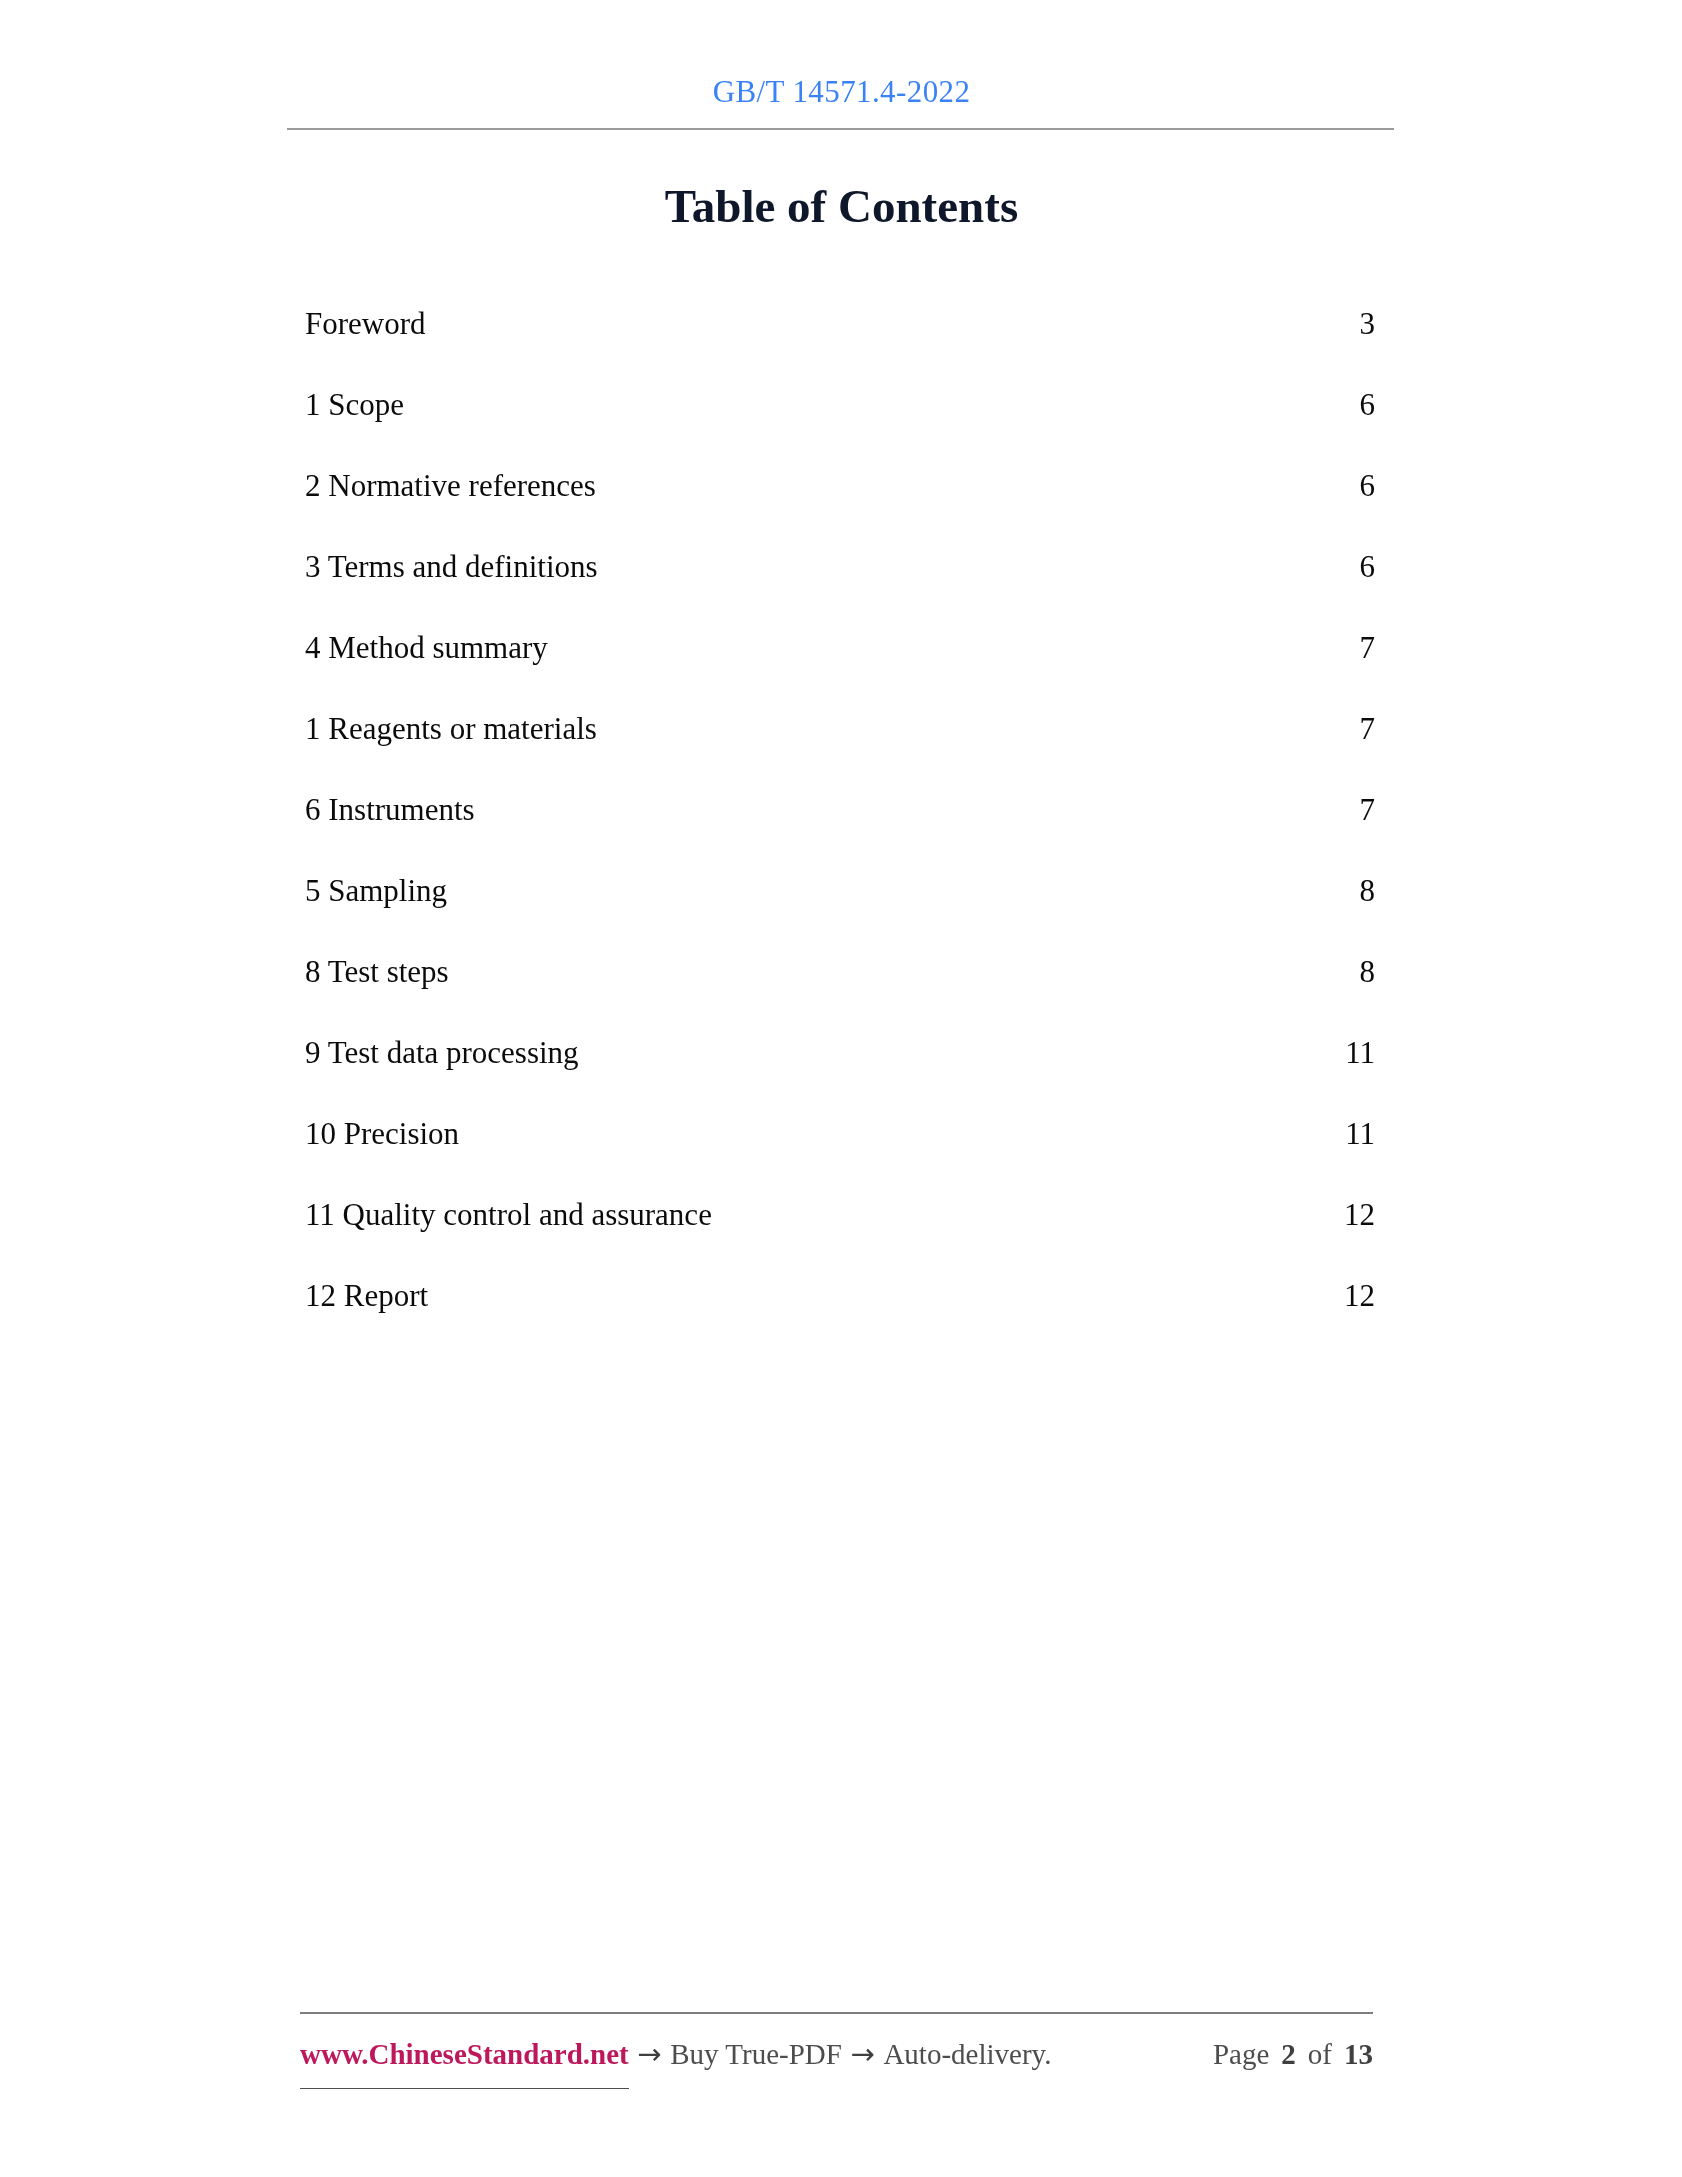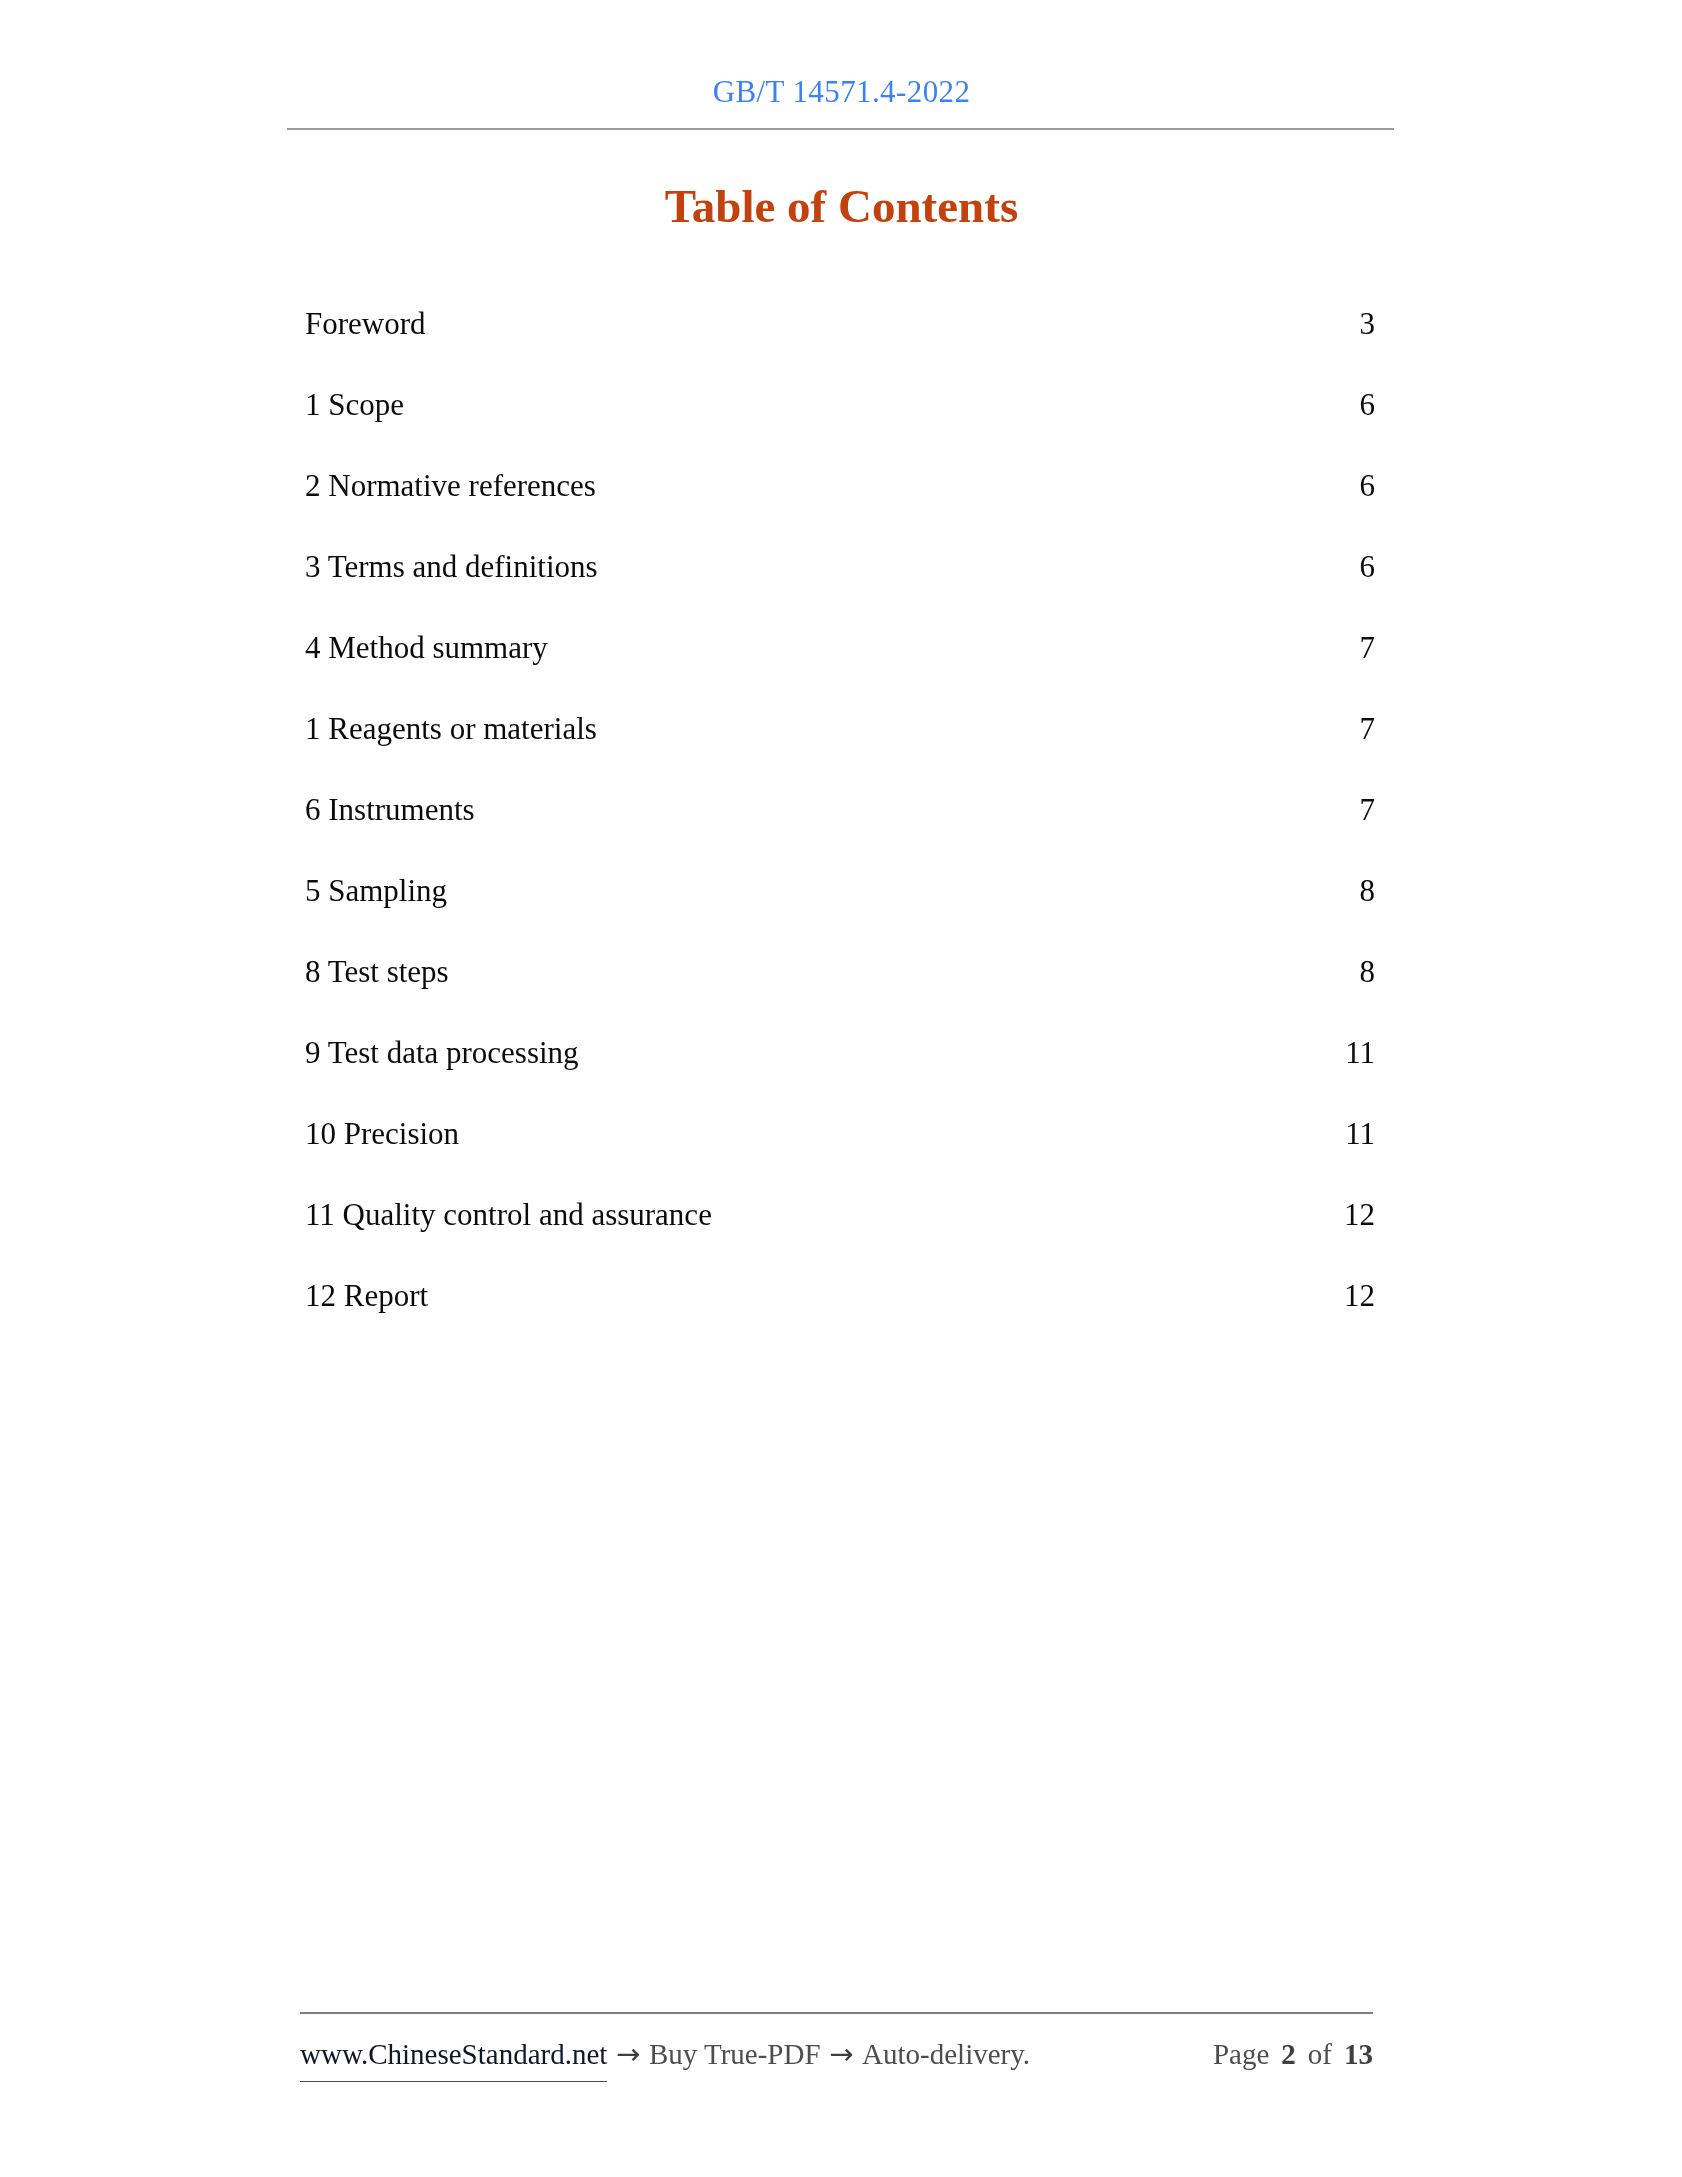--- a/index.html
+++ b/index.html
@@ -40,21 +40,21 @@
   
   .page-title {
     position: absolute;
     top: 180px;
     left: 0;
     width: 100%;
     text-align: center;
     font-size: 47px;
     line-height: 52px;
     font-weight: 700;
-    color: #c2410c;
+    color: #0f172a;
   }
 
   
   .toc-list {
     position: absolute;
     top: 303px;
     left: 305px;
     width: 1070px;
   }
   .toc-row {
@@ -99,25 +99,26 @@
     justify-content: space-between;
     align-items: baseline;
     font-size: 29px;
     line-height: 40px;
     color: #4d4d4d;
     white-space: nowrap;
   }
   .footer-left  { flex: 0 0 auto; }
   .footer-right { flex: 0 0 auto; }
   .footer-link {
-    color: #0f172a;
+    color: #be185d;
     text-decoration: none;
     border-bottom: 1.7px solid #4d4d4d;
-    padding-bottom: 11px;
+    padding-bottom: 18px;
     cursor: pointer;
+    font-weight: bold;
   }
   .arrow {
     font-family: "DejaVu Sans", sans-serif;
     margin: 0 8.6px;
     color: #3f3f3f;
   }
   .pg-sep { margin: 0 6px; }
   .pg-num { font-weight: 700; color: #3f3f3f; }
 </style>
 </head>

